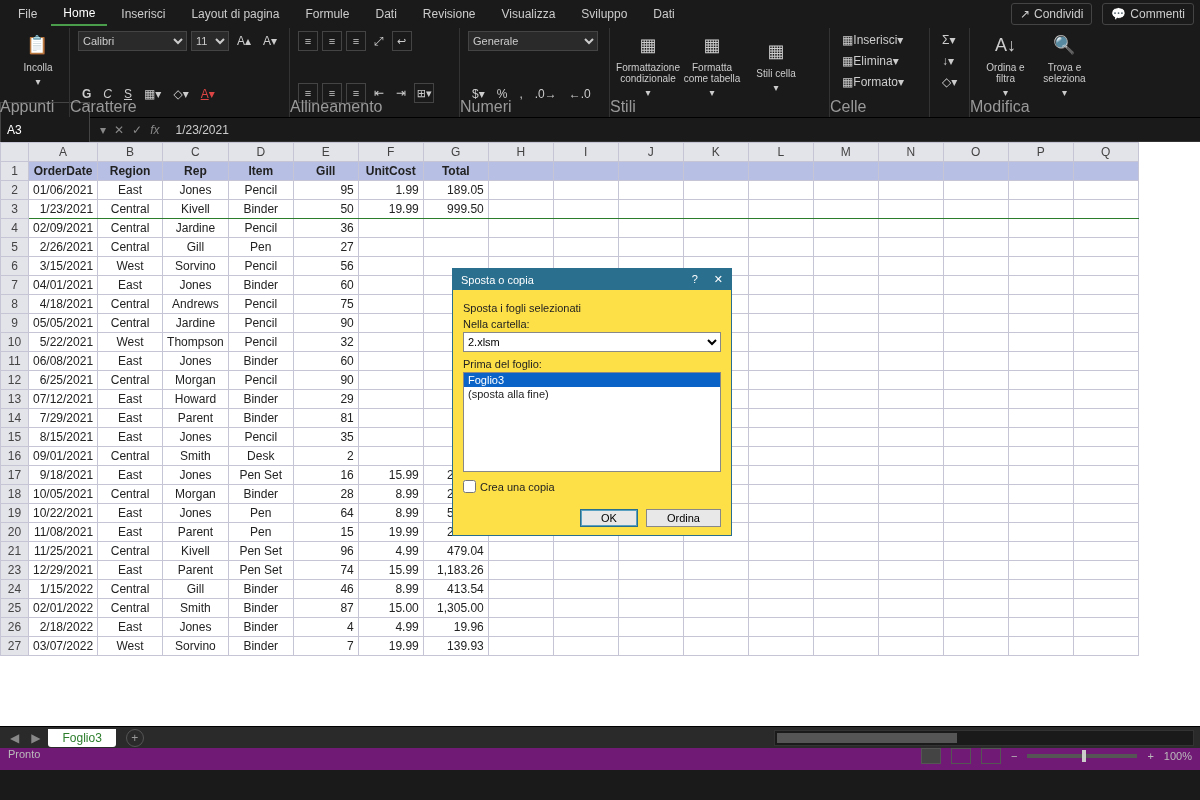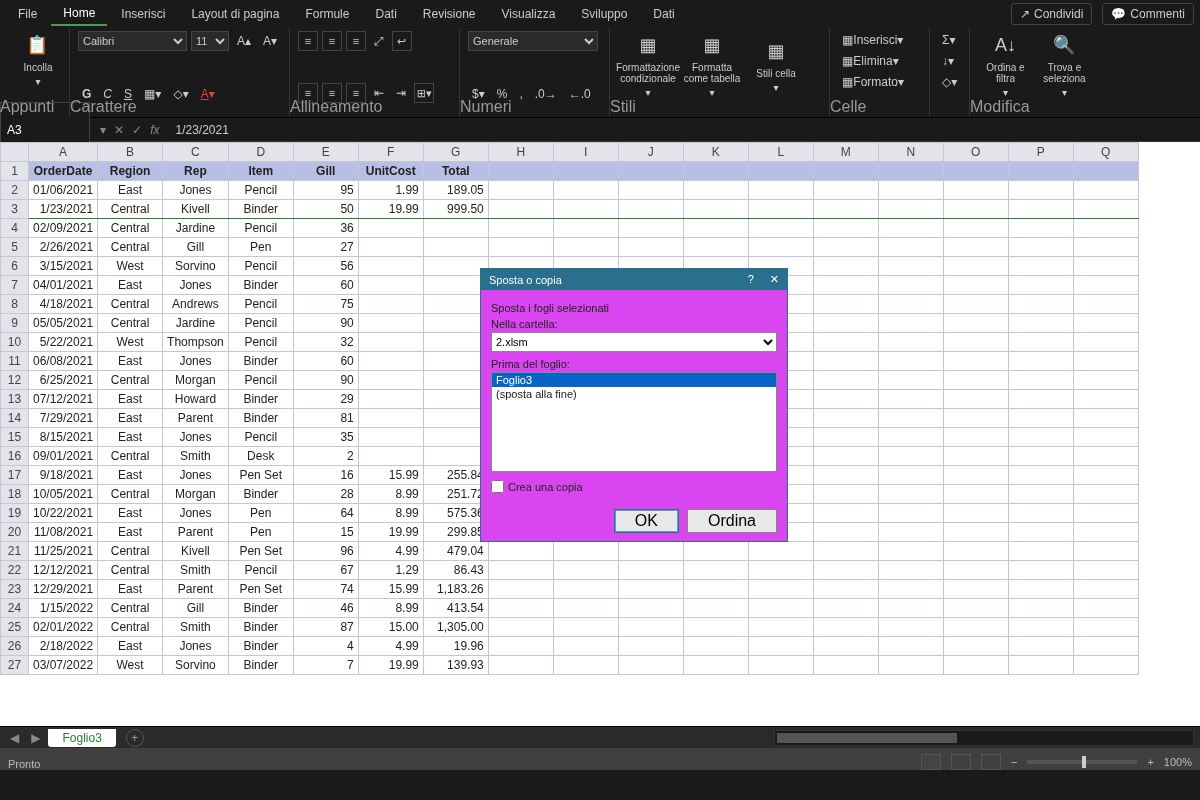--- a/index.html
+++ b/index.html
@@ -45,40 +45,40 @@
 
 
 .tabs-btm { height:22px; background:#2a2a2a; display:flex; align-items:center; gap:4px; padding:0 6px; border-top:1px solid #000; }
 .nav-arr { color:#888; padding:0 4px; }
 .sheet-tab { background:#fff; color:#2b7d2b; padding:2px 14px; font-size:12px; border-radius:0 0 3px 3px; }
 .add-sh { width:18px; height:18px; border:1px solid #555; border-radius:50%; display:flex; align-items:center; justify-content:center; margin-left:6px; color:#999; }
 .hscroll { margin-left:auto; width:420px; height:16px; background:#1a1a1a; border:1px solid #333; position:relative; }
 .hscroll .thumb { position:absolute; left:2px; top:2px; height:10px; width:180px; background:#555; }
 
 
-.status { height:22px; background:#404040; display:flex; align-items:flex-end; padding:0 8px; gap:14px; font-size:11px; color:#bbb; }
+.status { height:22px; background:#701a75; display:flex; align-items:flex-start; padding:0 8px; gap:14px; font-size:11px; color:#bbb; }
 .status .right { margin-left:auto; display:flex; align-items:center; gap:10px; }
 .view-btn { width:20px; height:16px; border:1px solid #555; }
 .view-btn.active { background:#444; }
 .zoom-track { width:110px; height:4px; background:#555; position:relative; }
 .zoom-thumb { position:absolute; left:50%; top:-4px; width:4px; height:12px; background:#ccc; }
 
 
-.dialog { position:absolute; left:452px; top:268px; width:308px; background:#d946ef; border:1px solid #2a6f8e; font-size:11px; color:#222;margin-left:28px; }
+.dialog { position:absolute; left:452px; top:268px; width:280px; background:#fde047; border:1px solid #2a6f8e; font-size:11px; color:#222; }
 .dialog-title { background:#2a6f8e; color:#fff; padding:4px 8px; display:flex; align-items:center; }
 .dialog-title .dt-btns { margin-left:auto; display:flex; gap:16px; }
 .dialog-body { padding:8px 10px; }
 .dialog-body label { display:block; margin:4px 0 2px; }
 .dialog select { width:100%; background:#fff; color:#000; border:1px solid #888; height:20px; }
 .dialog .list { width:100%; height:100px; border:1px solid #888; background:#fff; margin-top:2px; overflow:auto; }
 .dialog .list .item { padding:1px 4px; }
 .dialog .list .item.sel { background:#0a64c8; color:#fff; }
 .dialog .chk { margin-top:8px; display:flex; align-items:center; gap:4px; }
 .dialog .btns { display:flex; justify-content:flex-end; gap:8px; padding:8px 10px; }
-.dialog button { padding:2px 20px; border:1px solid #888; background:#e8e8e8; font-size:16px; }
+.dialog button { padding:2px 20px; border:1px solid #888; background:#e8e8e8; font-size:11px; }
 .dialog button.primary { border:1px solid #2a6f8e; box-shadow:0 0 0 1px #5aa0c0 inset; }
 
 .sel-highlight { background:#0a64c8 !important; color:#fff !important; }
 </style>
 </head>
 <body>
 
 <div class="tabs" id="tabs-row">
   <div class="tab">File</div>
     <div class="tab active">Home</div>
@@ -638,40 +638,20 @@
           <td></td>
           <td></td>
           <td></td>
           <td></td>
           <td></td>
           <td></td>
           <td></td>
           <td></td>
         </tr>
         <tr class="">
-          <th class="rowh">22</th>
-          <td>12/12/2021</td>
-          <td class="ctr">Central</td>
-          <td class="ctr">Smith</td>
-          <td class="ctr">Pencil</td>
-          <td>67</td>
-          <td>1.29</td>
-          <td>86.43</td>
-          <td></td>
-          <td></td>
-          <td></td>
-          <td></td>
-          <td></td>
-          <td></td>
-          <td></td>
-          <td></td>
-          <td></td>
-          <td></td>
-        </tr>
-        <tr class="">
           <th class="rowh">23</th>
           <td>12/29/2021</td>
           <td class="ctr">East</td>
           <td class="ctr">Parent</td>
           <td class="ctr">Pen Set</td>
           <td>74</td>
           <td>15.99</td>
           <td>1,183.26</td>
           <td></td>
           <td></td>

